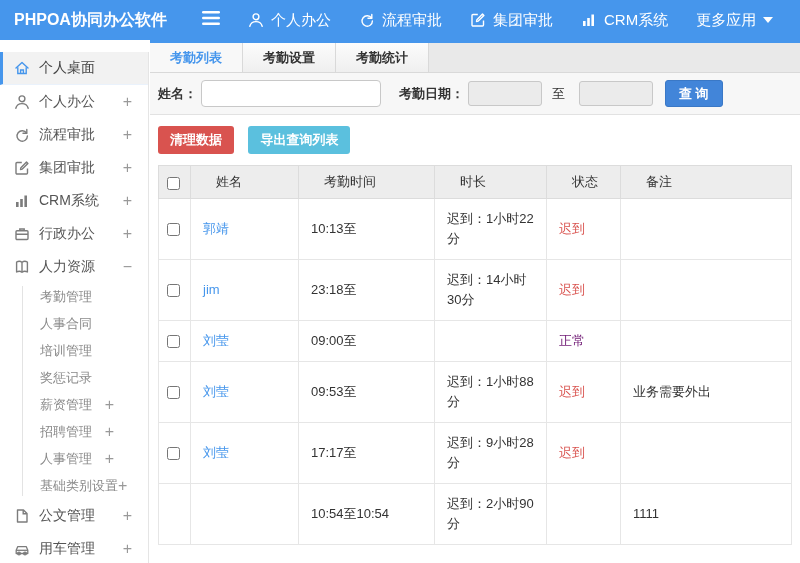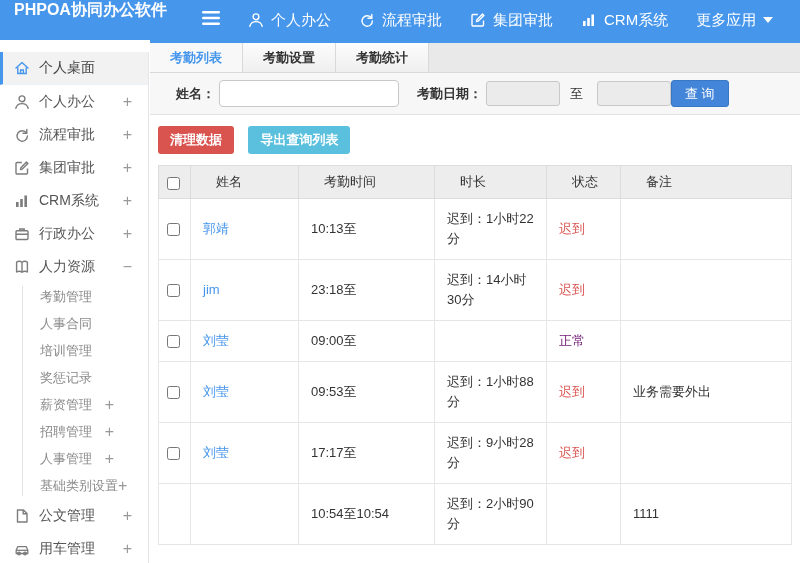--- a/index.html
+++ b/index.html
@@ -2,21 +2,21 @@
 <html style="--accent: #4696ec; --red: #d9534f; --teal: #5bc0de; --primary: #4285d9;"><head>
 <meta charset="utf-8">
 <style>
   :root{
     --accent:#4696ec; --red:#d9534f; --teal:#5bc0de; --primary:#4285d9;
   }
   *{box-sizing:border-box}
   html,body{margin:0;padding:0;width:800px;height:563px;overflow:hidden;
     font-family:"Liberation Sans","DejaVu Sans",sans-serif;background:#fff;color:#333}
   
-  .topbar{height:40px;background:var(--accent);display:flex;color:#fff}
+  .topbar{height:40px;background:var(--accent);display:flex;align-items:center;color:#fff}
   .logo{font-size:16px;font-weight:bold;padding-left:14px;width:186px;white-space:nowrap}
   .menu-toggle{display:inline-flex;align-items:center;cursor:pointer;margin-left:16px}
   .topnav{display:flex;align-items:center}
   .nav-item{margin-left:28px;font-size:15px;display:flex;align-items:center;gap:7px;cursor:pointer;white-space:nowrap}
   .nav-item .icon{display:inline-flex}
   
   .sidebar{position:absolute;top:52px;left:0;width:149px;bottom:0;background:#fff;border-right:1px solid #e5e5e5;overflow:hidden}
   .side-item{height:33px;display:flex;align-items:center;padding:0 16px 0 14px;color:#555;font-size:14px;cursor:pointer}
   .side-item .icon{width:16px;height:16px;margin-right:9px;color:#7c7c7c;display:inline-flex;flex:none}
   .side-item .lbl{flex:1;white-space:nowrap}
@@ -27,27 +27,27 @@
   .submenu{position:relative}
   .submenu:before{content:'';position:absolute;left:22px;top:3px;bottom:3px;width:1px;background:#e3e3e3}
   .sub-item{height:27px;display:flex;align-items:center;padding:0 34px 0 40px;color:#8a8a8a;font-size:13px;cursor:pointer}
   .sub-item .lbl{flex:1;white-space:nowrap}
   
   .content{position:absolute;left:150px;top:40px;right:0;bottom:0;background:#fff;border-top:3px solid var(--accent);overflow:hidden}
   .tabs{display:flex;background:#e9e9e9;border-bottom:1px solid #d9d9d9;height:30px}
   .tab{line-height:29px;padding:0 20px;font-size:13px;font-weight:bold;color:#333;
     background:linear-gradient(#fcfcfc,#efefef);border-right:1px solid #d9d9d9;cursor:pointer;white-space:nowrap}
   .tab.active{color:var(--accent);background:#f8f8f8}
-  .filter-row{height:42px;background:#f7f7f7;border-bottom:1px solid #e2e2e2;display:flex;align-items:center;padding-left:26px;font-size:13px}
+  .filter-row{height:42px;background:#f7f7f7;border-bottom:1px solid #e2e2e2;display:flex;align-items:center;padding-left:8px;font-size:13px}
   .filter-row label{font-weight:bold;color:#333;white-space:nowrap}
   .text-input{width:180px;height:27px;border:1px solid #c8c8c8;border-radius:4px;margin-left:4px;background:#fff;padding:0 6px;font-size:13px}
   .date-label{margin-left:18px}
   .date-input{width:74px;height:25px;border:1px solid #c8c8c8;border-radius:3px;background:#ebebeb;margin-left:4px}
   .to-label{margin:0 10px;color:#333}
-  .search-btn{height:27px;padding:0 13px;background:var(--primary);border:1px solid #3a78c6;border-radius:3px;color:#fff;font-weight:normal;font-size:13px;cursor:pointer}
+  .search-btn{margin-left:12px;height:27px;padding:0 13px;background:var(--primary);border:1px solid #3a78c6;border-radius:3px;color:#fff;font-weight:bold;font-size:13px;cursor:pointer}
   .actions-row{padding:11px 8px;background:#fff}
   .btn{height:28px;padding:0 12px;border:none;border-radius:3px;color:#fff;font-weight:bold;font-size:13px;cursor:pointer}
   .btn-danger{background:var(--red)}
   .btn-info{background:var(--teal);margin-left:10px}
   
   .data-table{border-collapse:collapse;margin:0 8px;width:634px;font-size:13px;table-layout:fixed}
   .data-table th{background:#ededed;border:1px solid #dcdcdc;font-weight:normal;text-align:left;padding:7px 6px 7px 25px;color:#333;white-space:nowrap}
   .data-table td{border:1px solid #e6e6e6;padding:10px 6px 10px 12px;vertical-align:middle;line-height:20px}
   .col-check{width:32px}.col-name{width:108px}.col-time{width:136px}.col-dur{width:112px}.col-status{width:74px}
   .data-table th.col-check,.data-table td.cell-check{padding-left:8px;text-align:left}

